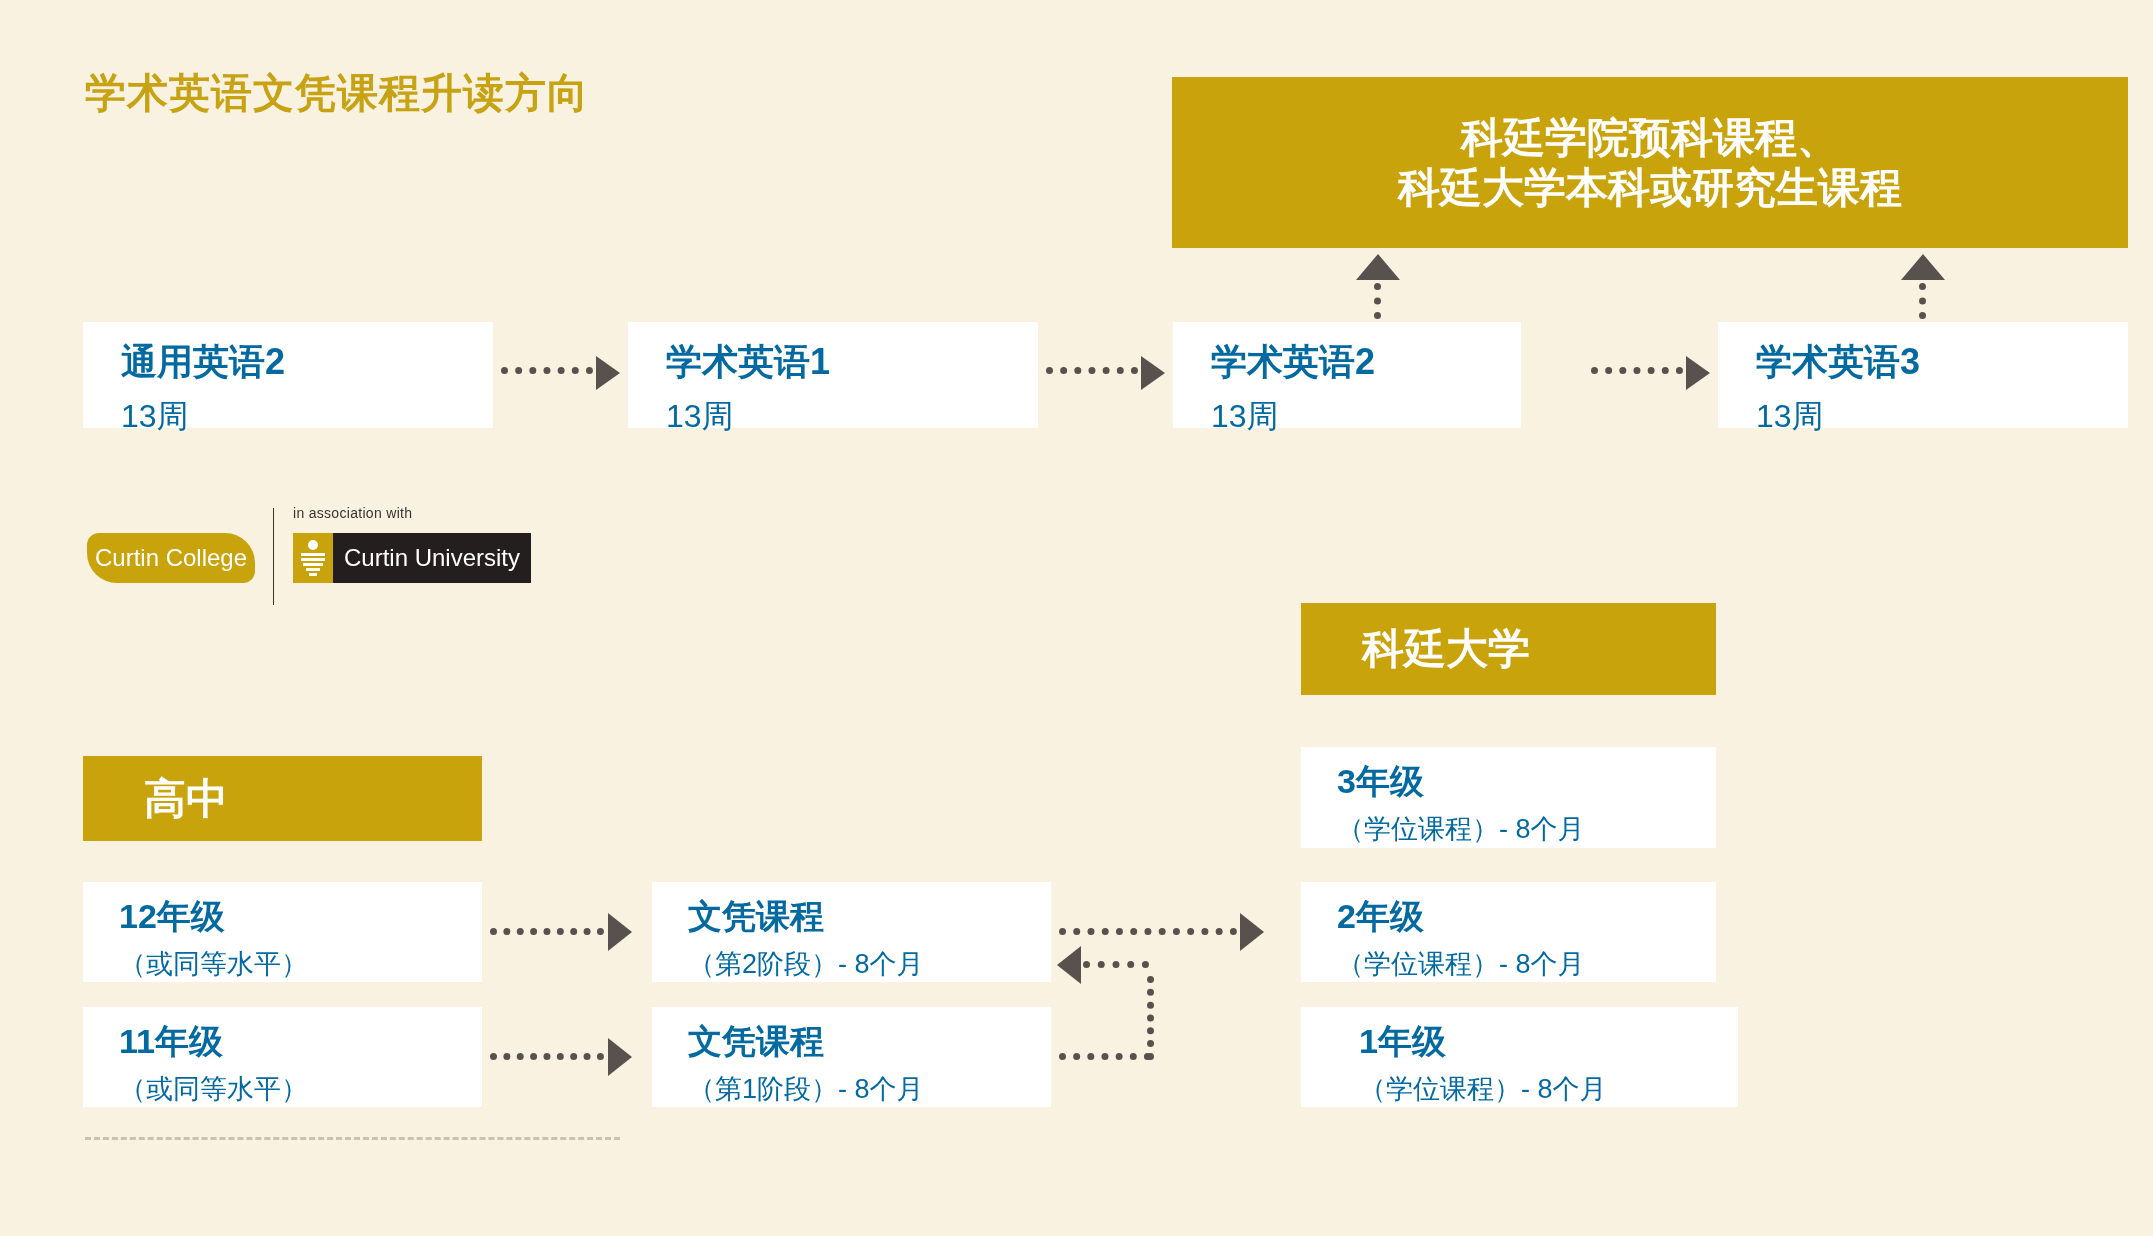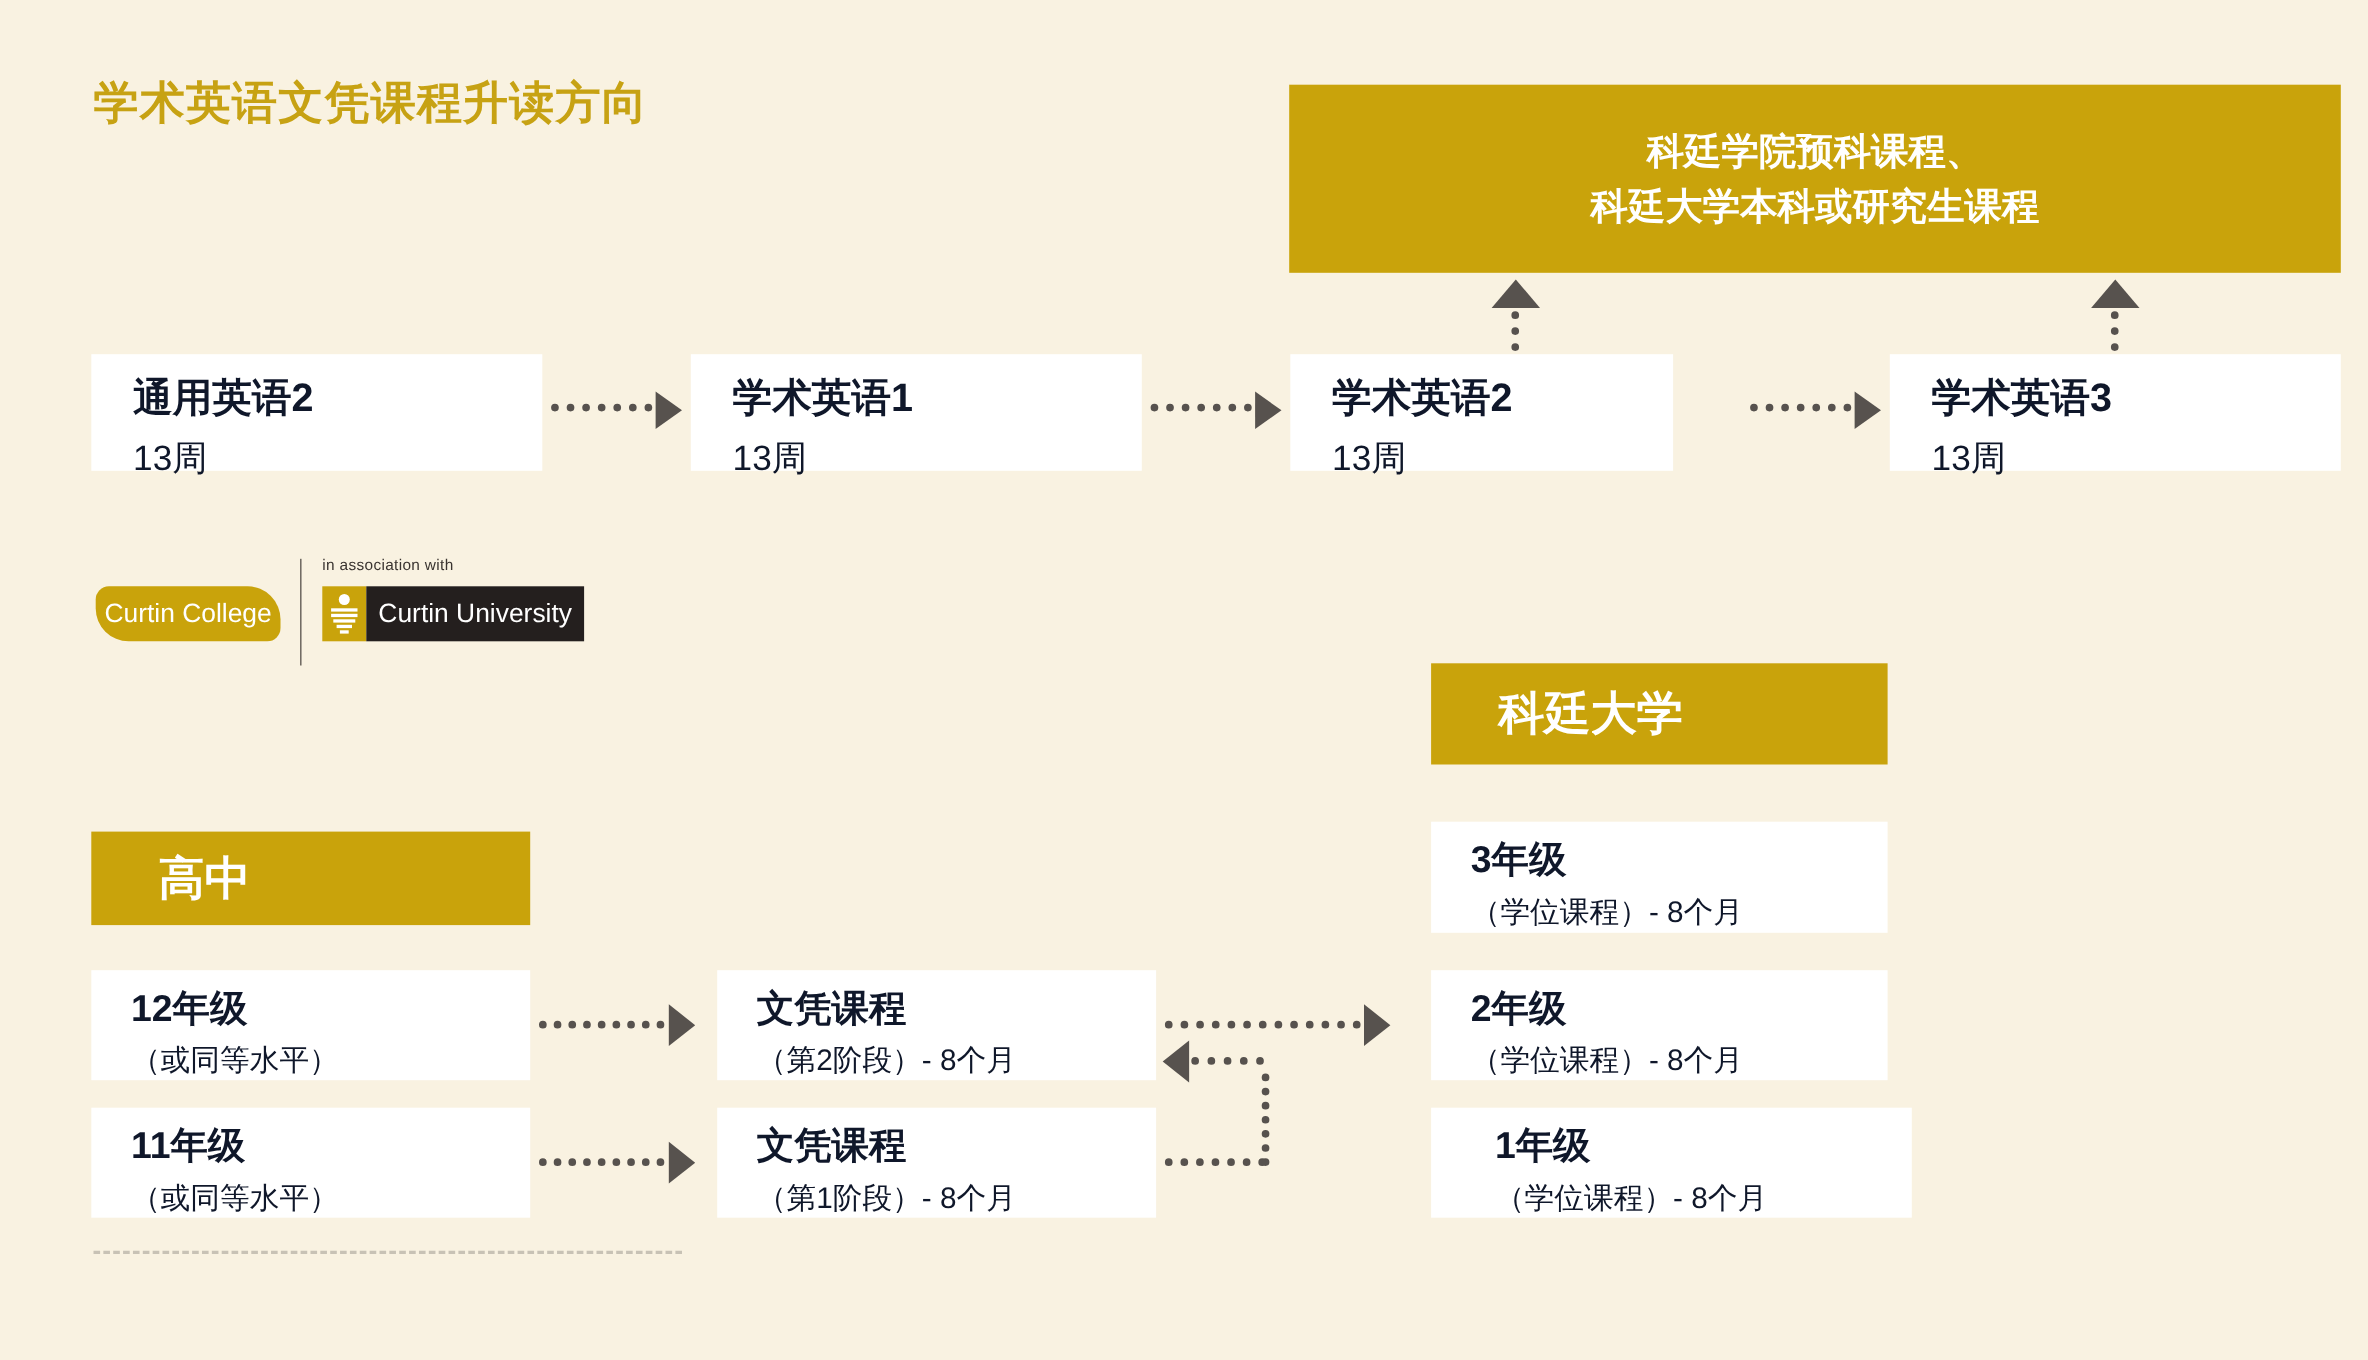--- a/index.html
+++ b/index.html
@@ -4,25 +4,25 @@
 <style>
   html,body{margin:0;padding:0;background:#e9e2d2;}
   .canvas{
     position:relative;width:2153px;height:1236px;background:#F9F2E1;
     font-family:"Liberation Sans","DejaVu Sans",sans-serif;overflow:hidden;
   }
   .abs{position:absolute;}
   .sec-title{color:#C7A213;font-weight:700;font-size:41px;letter-spacing:1px;}
   .gold-fill{background:#C9A30B;}
   .dest-box{
-    background:#C9A30B;color:#ffffff;font-weight:700;font-size:34px;
+    background:#C9A30B;color:#ffffff;font-weight:700;font-size:42px;
     text-align:center;display:flex;flex-direction:column;justify-content:center;
     line-height:50px;
   }
-  .course-box,.s2-box{background:#ffffff;color:#0f172a;}
+  .course-box,.s2-box{background:#ffffff;color:#0369a1;}
   .course-box .t{font-weight:700;font-size:36px;display:block;padding:16px 0 0 38px;}
   .course-box .d{font-size:32px;display:block;padding:8px 0 0 38px;}
   .s2-box .t{font-weight:700;font-size:34px;display:block;padding:12px 0 0 36px;}
   .s2-box .d{font-size:27px;display:block;padding:6px 0 0 36px;}
   .s2-header{color:#ffffff;font-weight:700;font-size:42px;display:flex;align-items:center;padding-left:61px;box-sizing:border-box;}
   .h-dots{border-top:7px dotted #57524E;height:0;}
   .v-dots{border-left:7px dotted #57524E;width:0;}
   .tri-right{width:0;height:0;border-style:solid;border-color:transparent transparent transparent #57524E;border-width:17px 0 17px 24px;}
   .tri-right.big{border-width:19px 0 19px 24px;}
   .tri-left{width:0;height:0;border-style:solid;border-color:transparent #57524E transparent transparent;border-width:19px 24px 19px 0;}

